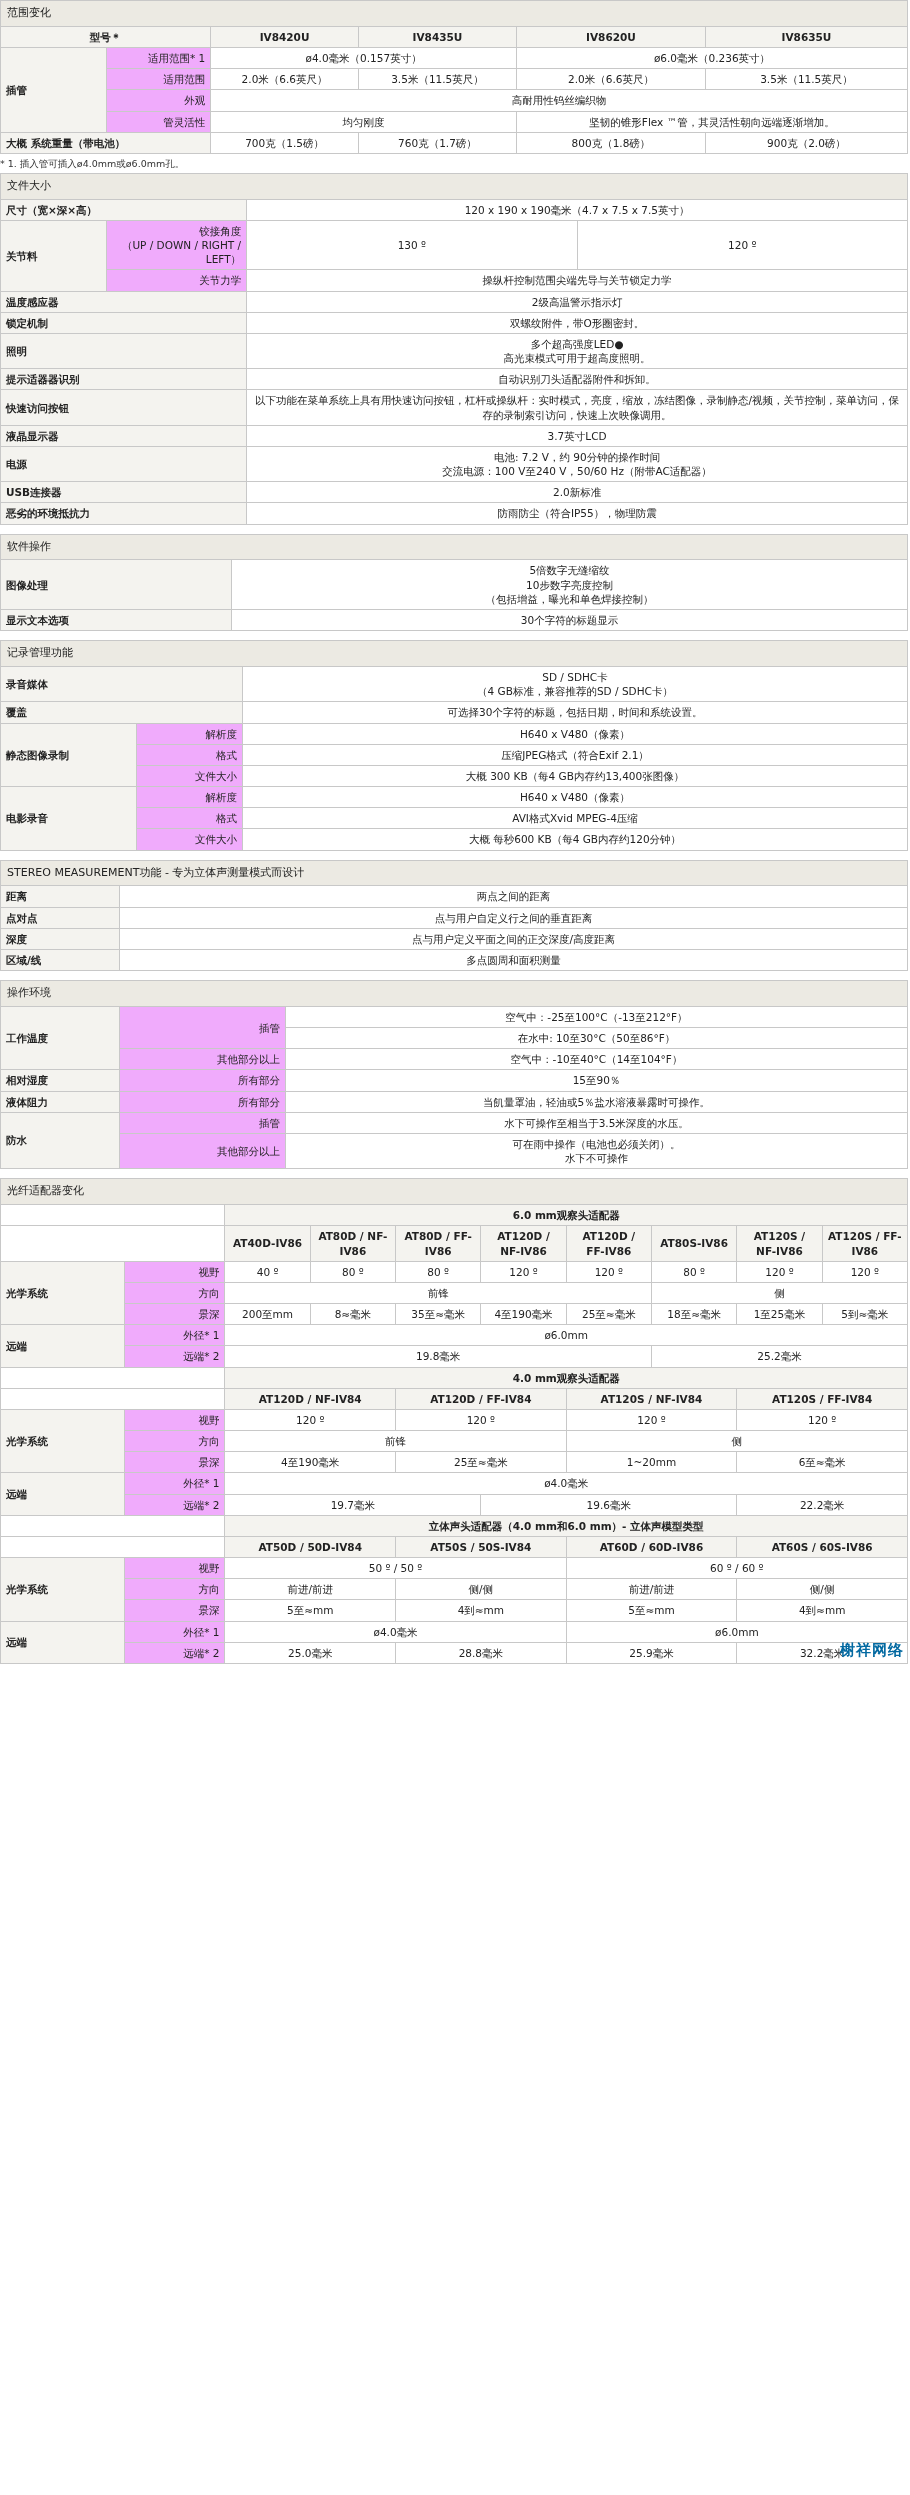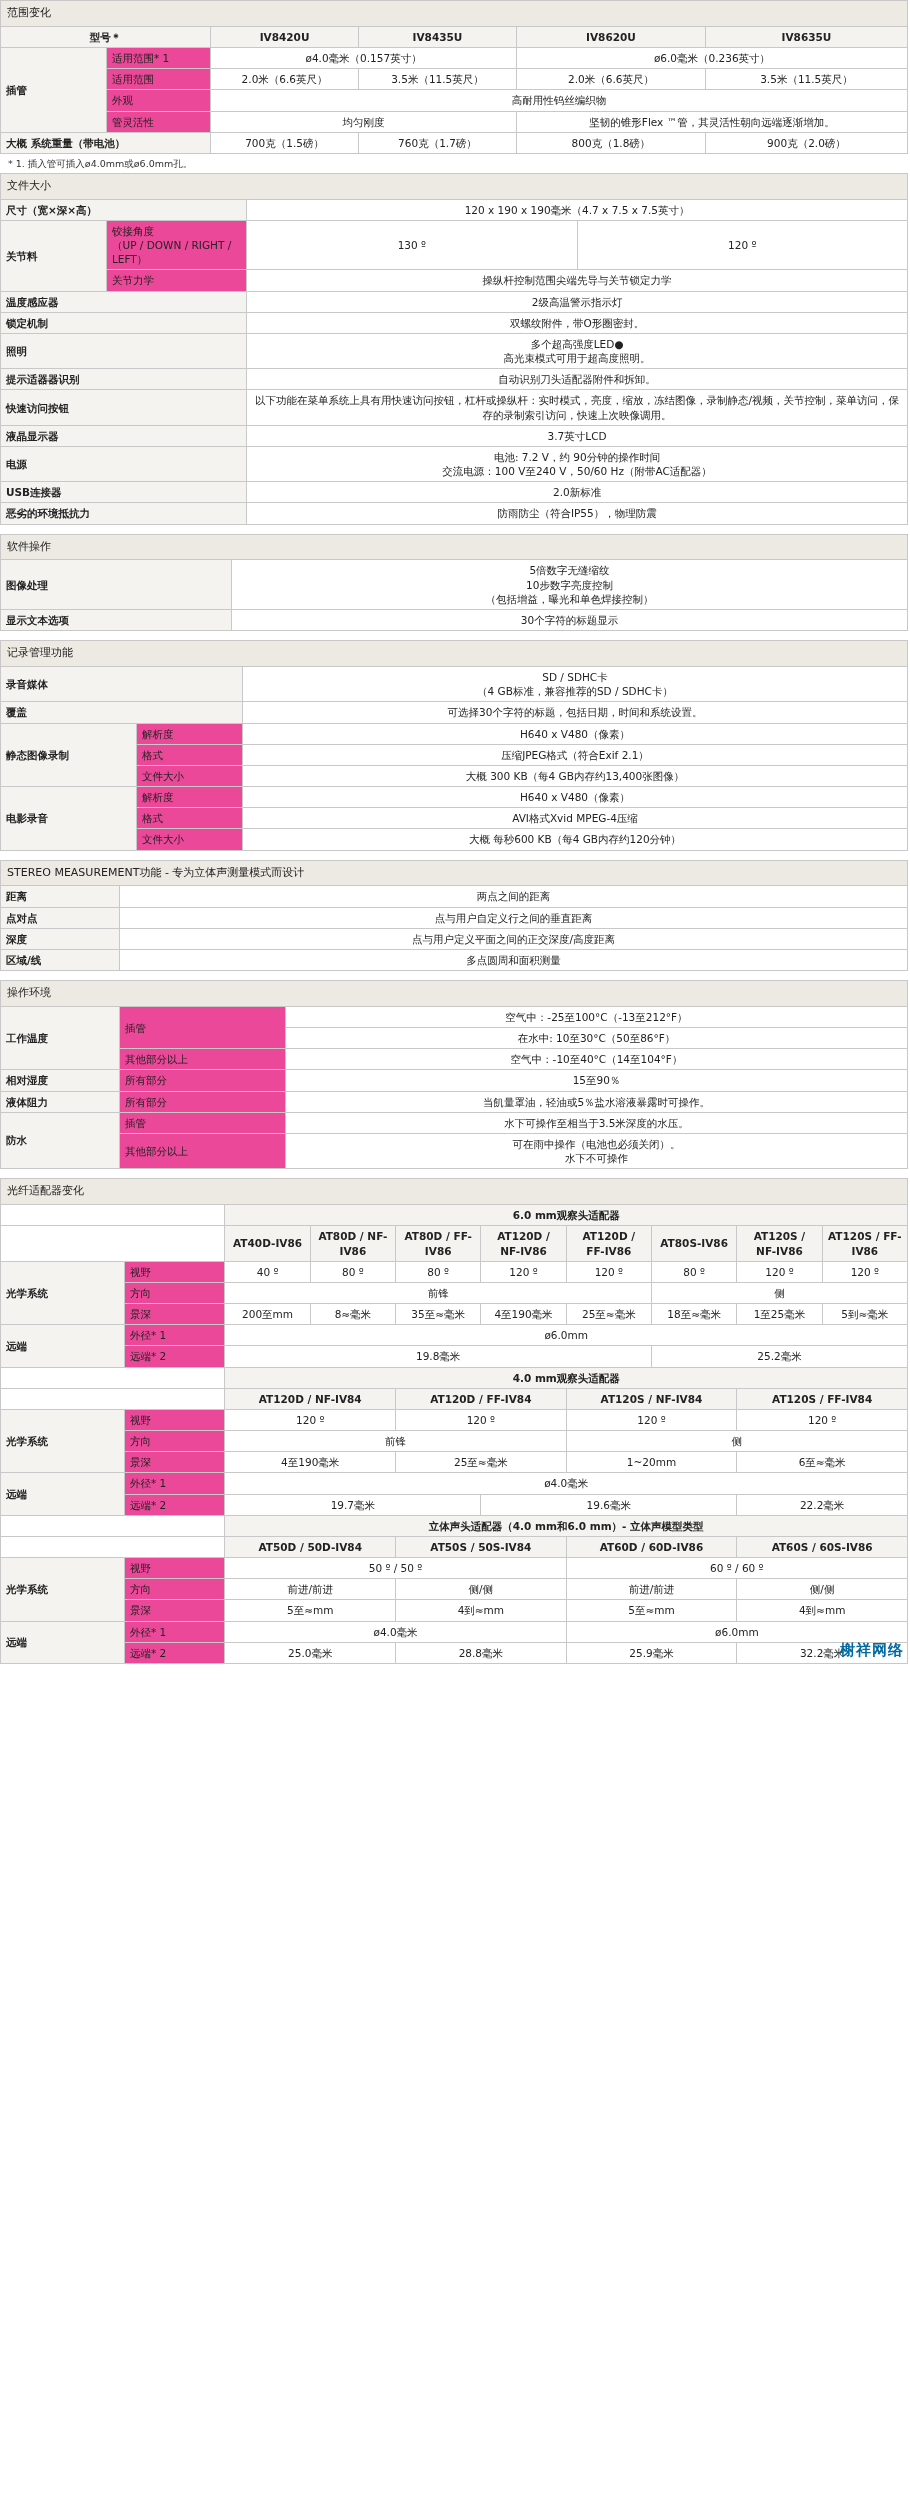--- a/index.html
+++ b/index.html
@@ -2,24 +2,24 @@
 <html><head>
 <meta charset="utf-8">
 <style>
   html,body{margin:0;padding:0;background:#ffffff;}
   body{font-family:"DejaVu Sans","Liberation Sans",sans-serif;font-size:11px;color:#222;}
   #page{width:910px;position:relative;padding:0;}
   table{border-collapse:collapse;width:908px;margin:0;}
   td,th{border:1px solid #c8c8c8;padding:3px 5px;vertical-align:middle;font-size:10.5px;line-height:1.35;}
   .sect{background:#eceae3;font-weight:normal;text-align:left;padding:5px 6px;font-size:11px;color:#222;}
   .rowlabel{background:#f4f3ef;font-weight:bold;text-align:left;width:95px;}
-  .sublabel{background:#ec4899;text-align:left;}
+  .sublabel{background:#f0abfc;text-align:right;}
   .ctr{text-align:center;}
   .hdr{background:#f4f3ef;font-weight:bold;text-align:center;margin-left:41px;}
-  .note{font-size:9.5px;color:#333;padding:4px 2px 2px 8px;}
+  .note{font-size:9.5px;color:#333;padding:4px 2px 2px 0;}
   .tblgap{height:9px;}
   .lbl-l{text-align:center;}
   .watermark{position:absolute;right:6px;bottom:4px;font-size:15px;color:#0369a1;font-weight:bold;letter-spacing:1px;}
   .nb{border:none;}
   .multi{white-space:pre-line;}
 </style>
 </head>
 <body>
 
 <div id="page">

